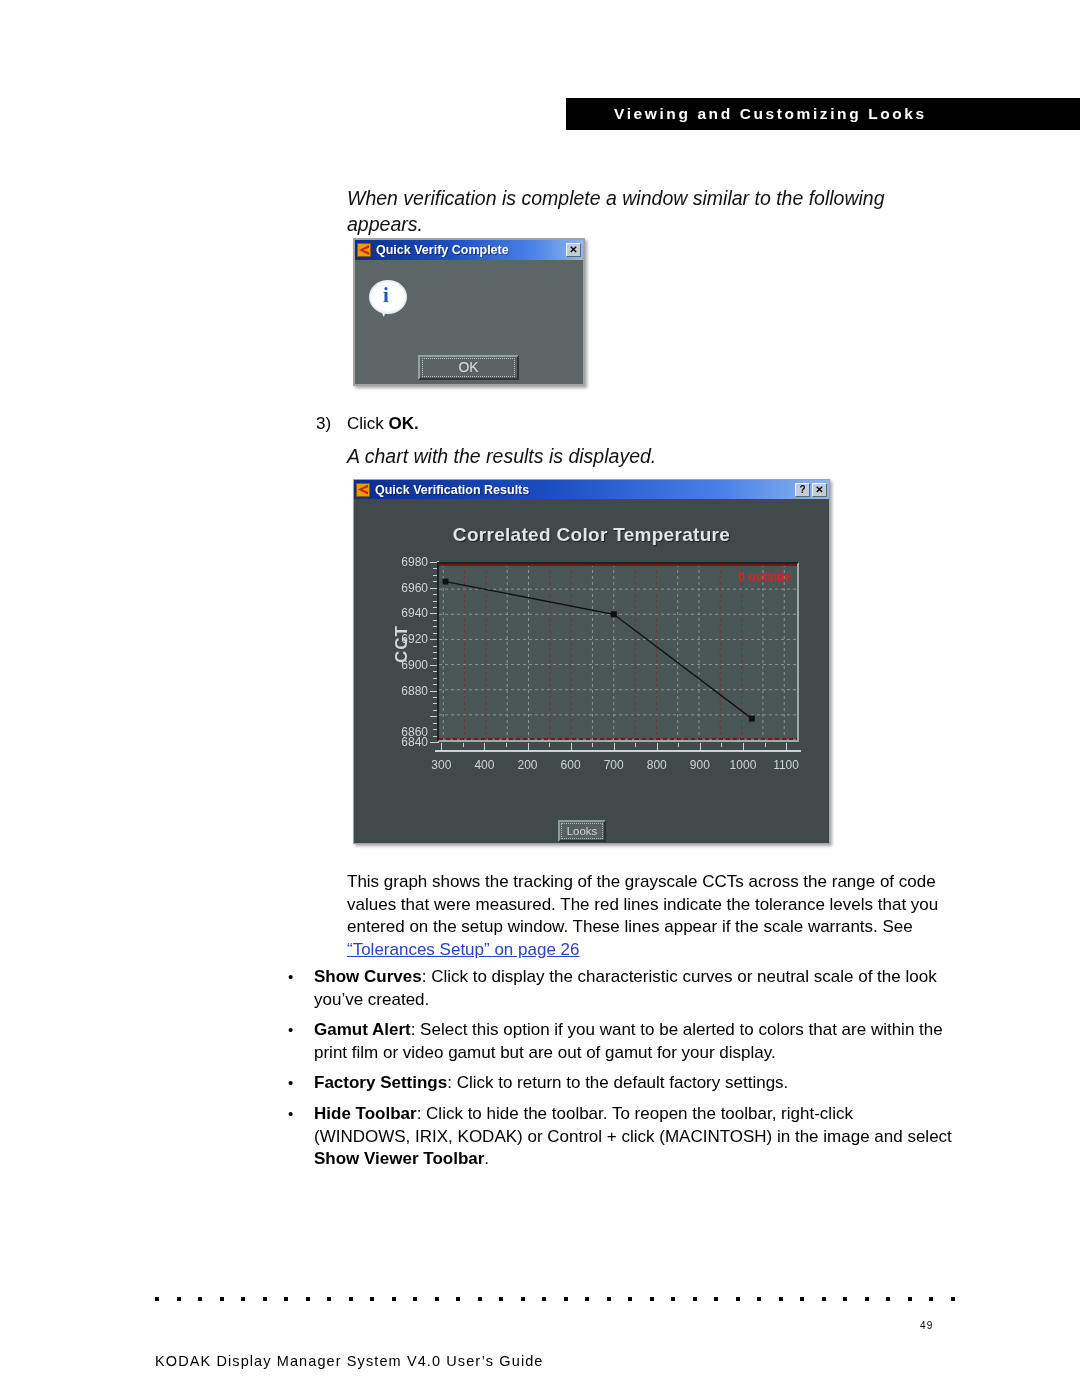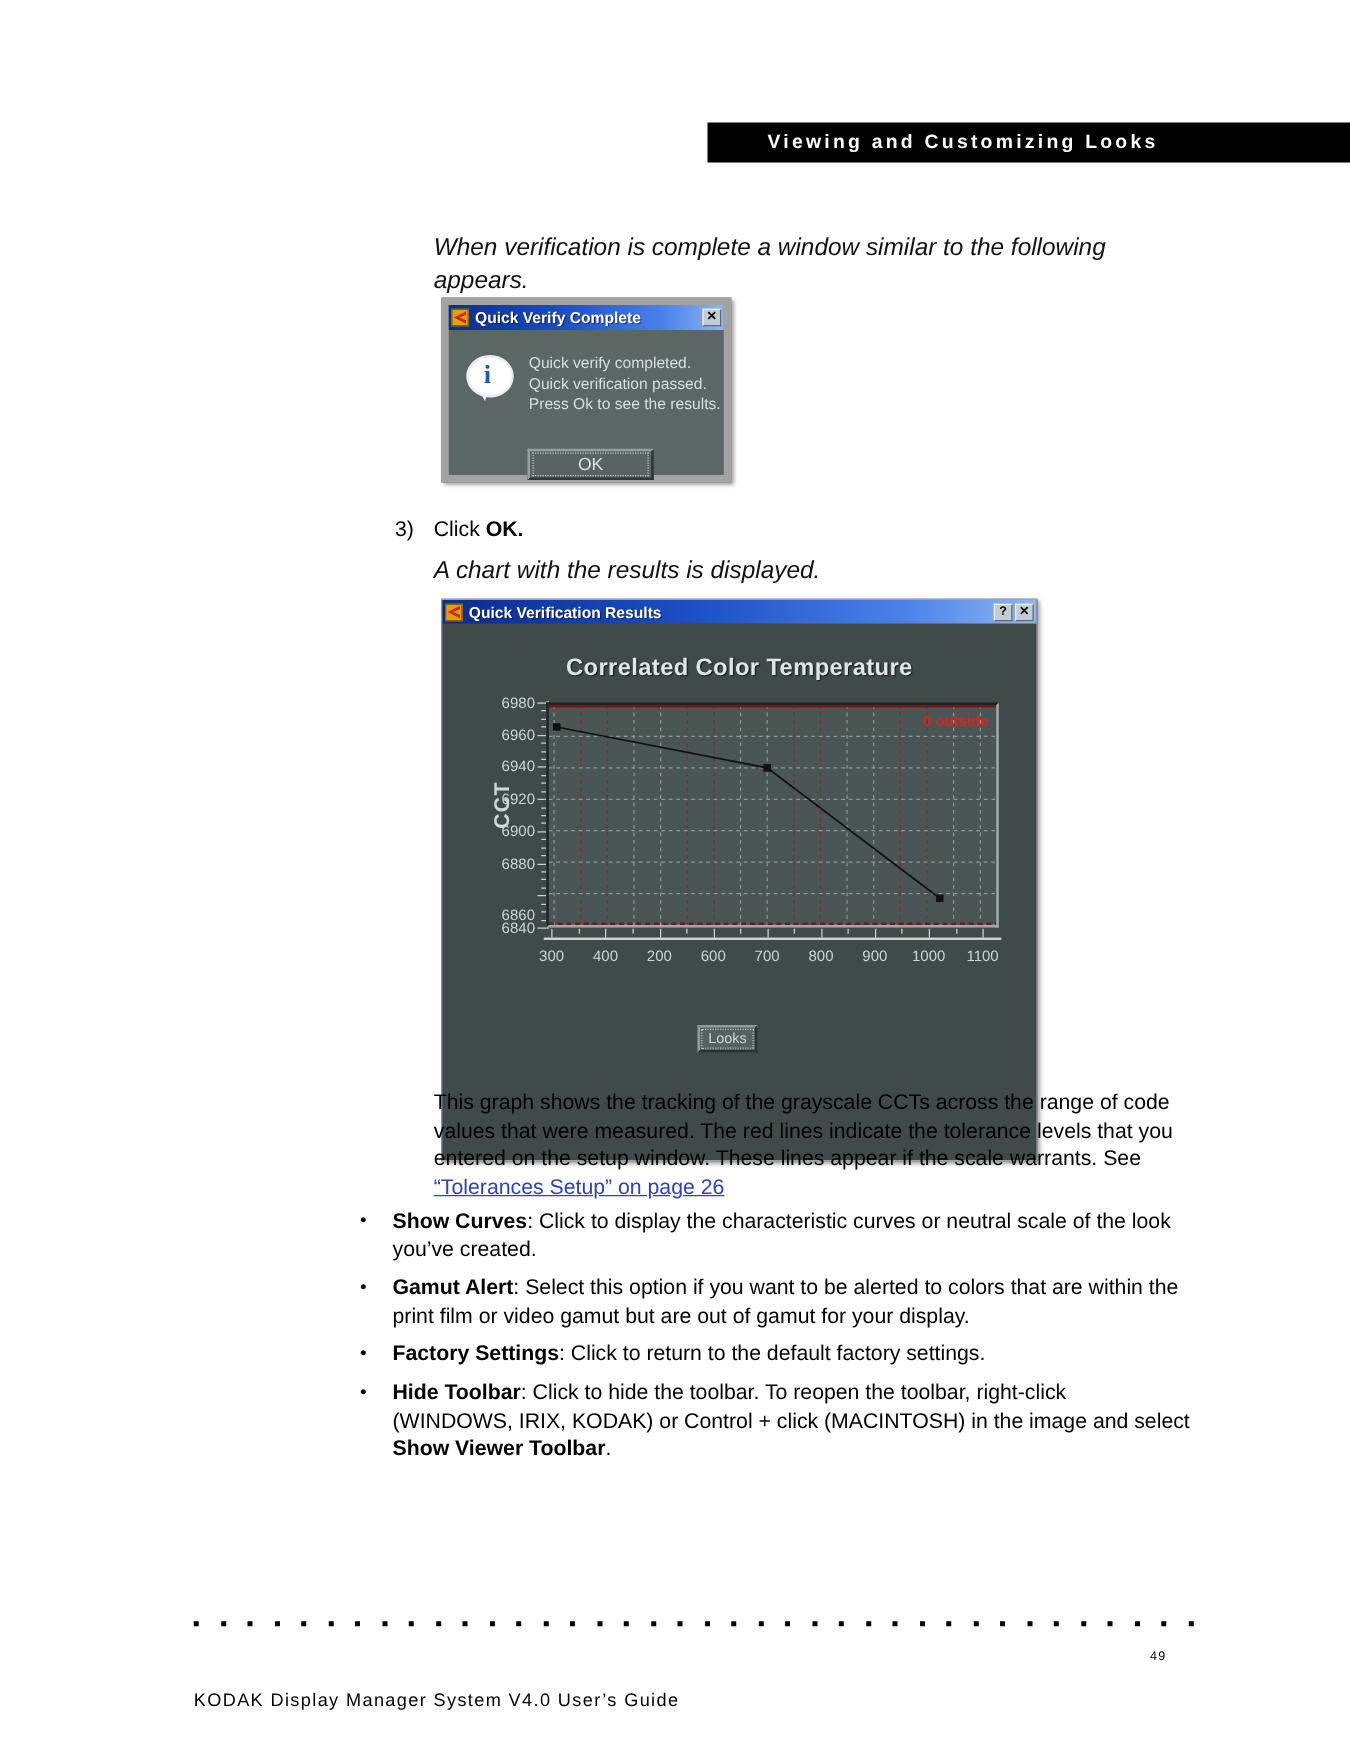--- a/index.html
+++ b/index.html
@@ -49,21 +49,21 @@
   }
 
   
   .dlg1 {
     position: absolute;
     left: 353px;
     top: 238px;
     width: 232px;
     height: 148px;
     background: #5c6666;
-    border: 6px solid #a3a3a3;
+    border: 2px solid #a3a3a3;
     box-shadow: 2px 2px 3px rgba(0,0,0,.35);
     box-sizing: border-box;
   }
   .titlebar {
     height: 20px;
     background: linear-gradient(to right, #0a2d8f 0%, #1b4fc4 42%, #4b82e8 78%, #8fb6f2 100%);
     display: flex;
     align-items: center;
     padding: 0 2px;
     box-sizing: border-box;
@@ -204,21 +204,21 @@
     font-style: italic;
     color: #111;
   }
 
   
   .dlg2 {
     position: absolute;
     left: 353px;
     top: 479px;
     width: 477px;
-    height: 450px;
+    height: 365px;
     background: #404a4a;
     border: 1px solid #9aa5a5;
     box-shadow: 2px 2px 3px rgba(0,0,0,.35);
     box-sizing: border-box;
   }
   .dlg2 .titlebar { height: 19px; }
   .dlg2-body {
     position: relative;
     height: calc(100% - 19px);
     background: #404a4a;
@@ -442,23 +442,20 @@
     <span class="kodak-icon"></span>
     <span class="titlebar-text">Quick Verify Complete</span>
     <span class="tb-btn">✕</span>
   </div>
   <div class="dlg1-body">
     <div class="info-bubble">
       <span class="tail"></span>
       <span class="circle"></span>
       <span class="letter">i</span>
     </div>
-    <div class="dlg1-msg">Quick verify completed.
-Quick verification passed.
-Press Ok to see the results.</div>
     <div class="dlg1-okbtn">
       <span class="focus">OK</span>
     </div>
   </div>
 </div>
 
 <div class="step-num">3)</div>
 <div class="step-text">
   <span>Click </span><b>OK.</b>
 </div>

